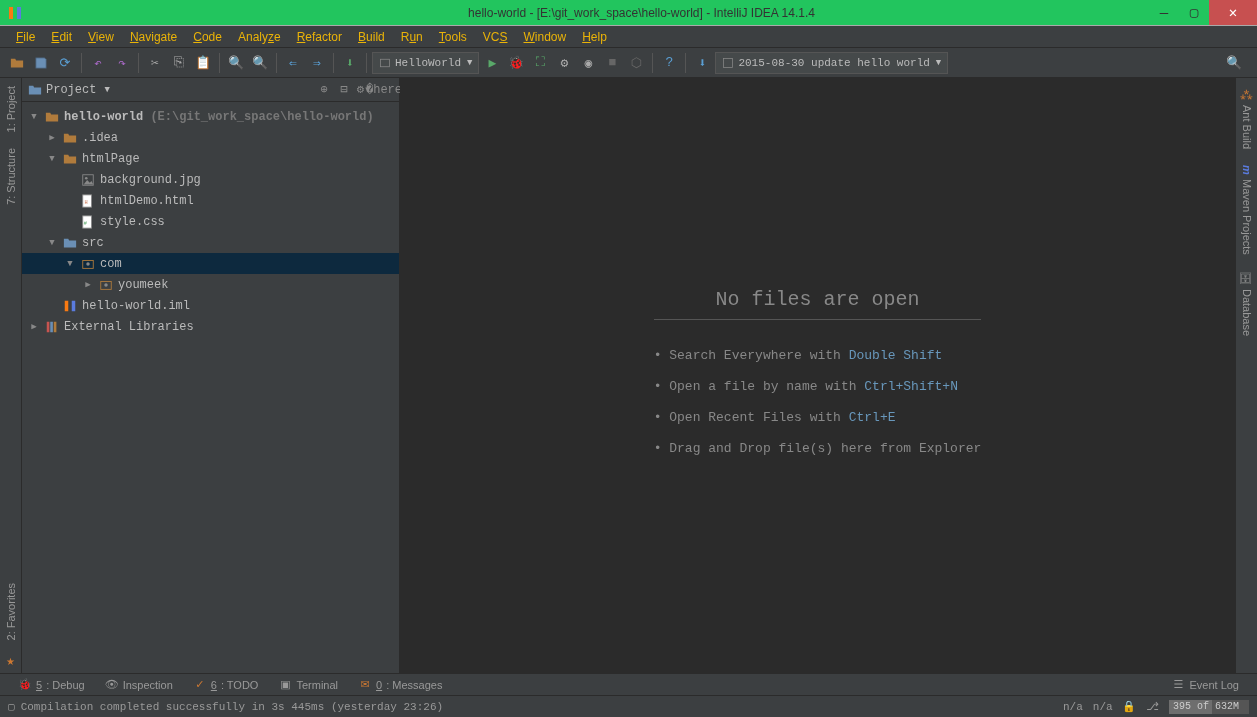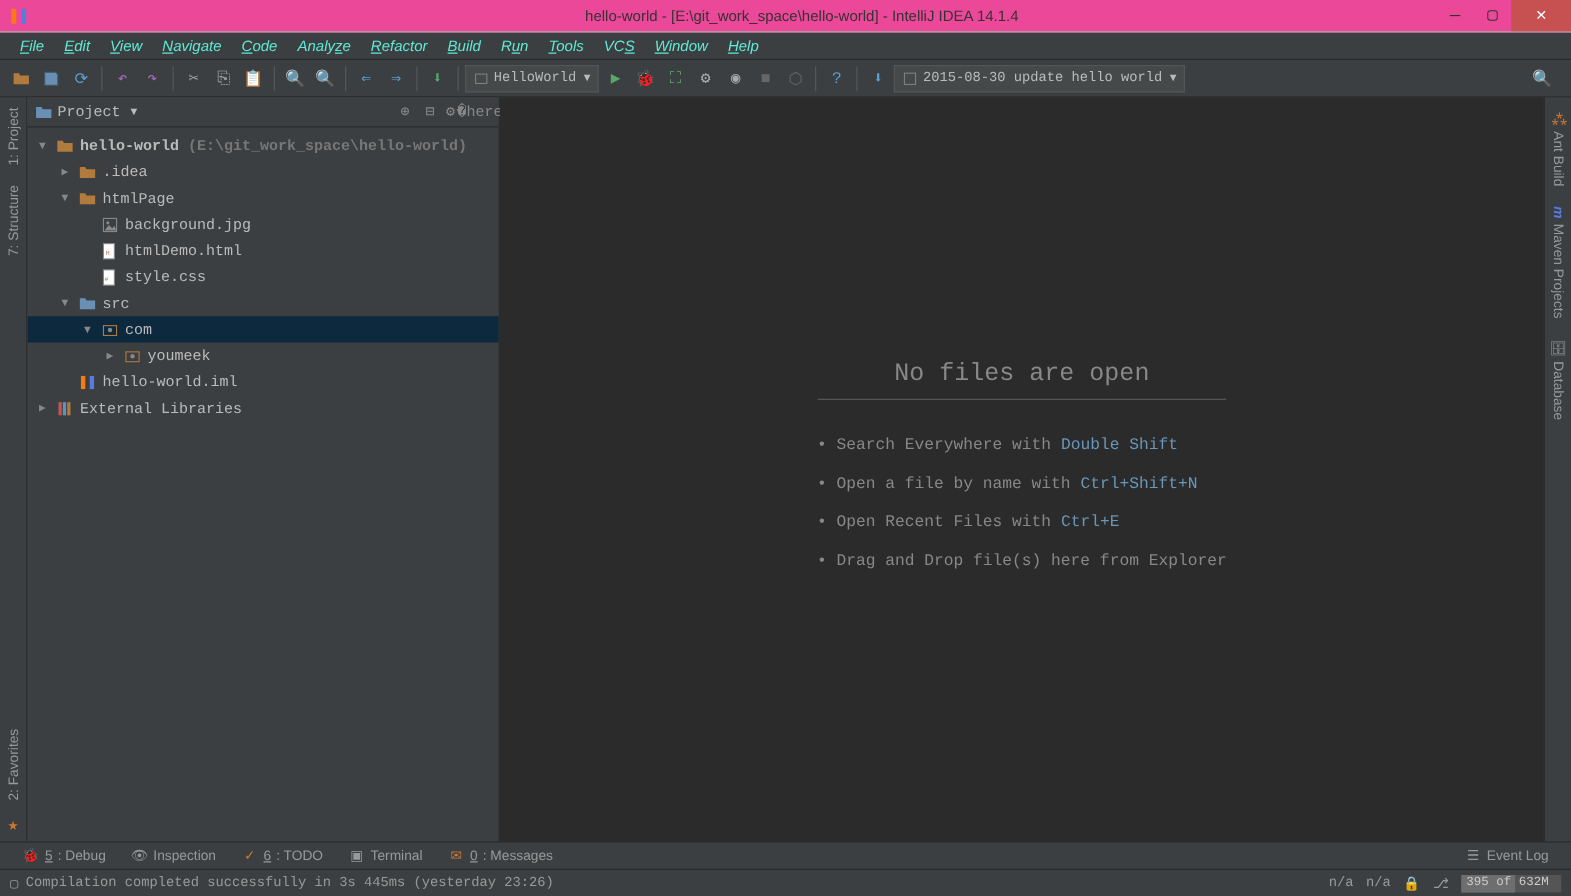--- a/index.html
+++ b/index.html
@@ -11,21 +11,21 @@
   width: 1257px;
   height: 717px;
   overflow: hidden;
   display: flex;
   flex-direction: column;
 }
 
 
 .titlebar {
   height: 26px;
-  background: #ec4899;
+  background: #22c55e;
   display: flex;
   align-items: center;
   position: relative;
   border-bottom: 1px solid #aaa;
 }
 .titlebar .logo { width: 22px; height: 22px; margin-left: 4px; display:flex; align-items:center; justify-content:center;}
 .titlebar .title { flex: 1; text-align: center; color: #333; font-family: "Segoe UI", sans-serif; font-size: 12px; }
 .titlebar .win-controls { display: flex; position:absolute; right:0; top:0; height:100%;}
 .titlebar .win-btn { width: 30px; height:100%; display: flex; align-items: center; justify-content: center; color: #333; font-size:14px;}
 .titlebar .win-btn.close-btn { background: #c75050; color:#fff; width:48px;}
@@ -34,23 +34,22 @@
 .menubar {
   height: 22px;
   background: #3c3f41;
   display: flex;
   align-items: center;
   padding: 0 8px;
   border-bottom: 1px solid #2b2b2b;
 }
 .menubar .menu-item {
   padding: 2px 8px;
-  color: #5eead4;
+  color: #eab308;
   font-family: "Segoe UI", sans-serif;
-  font-style: italic;
 }
 .menubar .menu-item .ul { text-decoration: underline; }
 
 
 .toolbar {
   height: 30px;
   background: #3c3f41;
   border-bottom: 1px solid #2b2b2b;
   display: flex;
   align-items: center;

